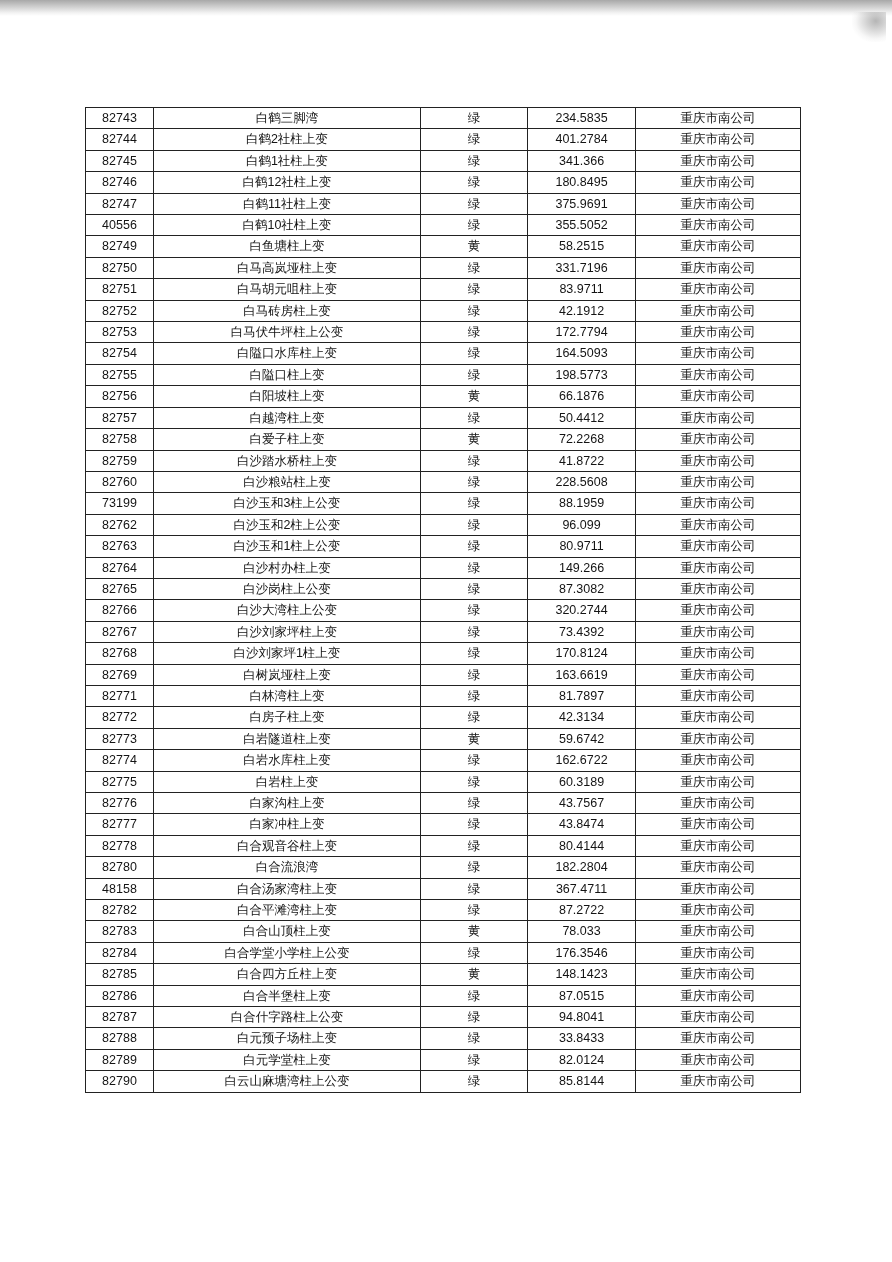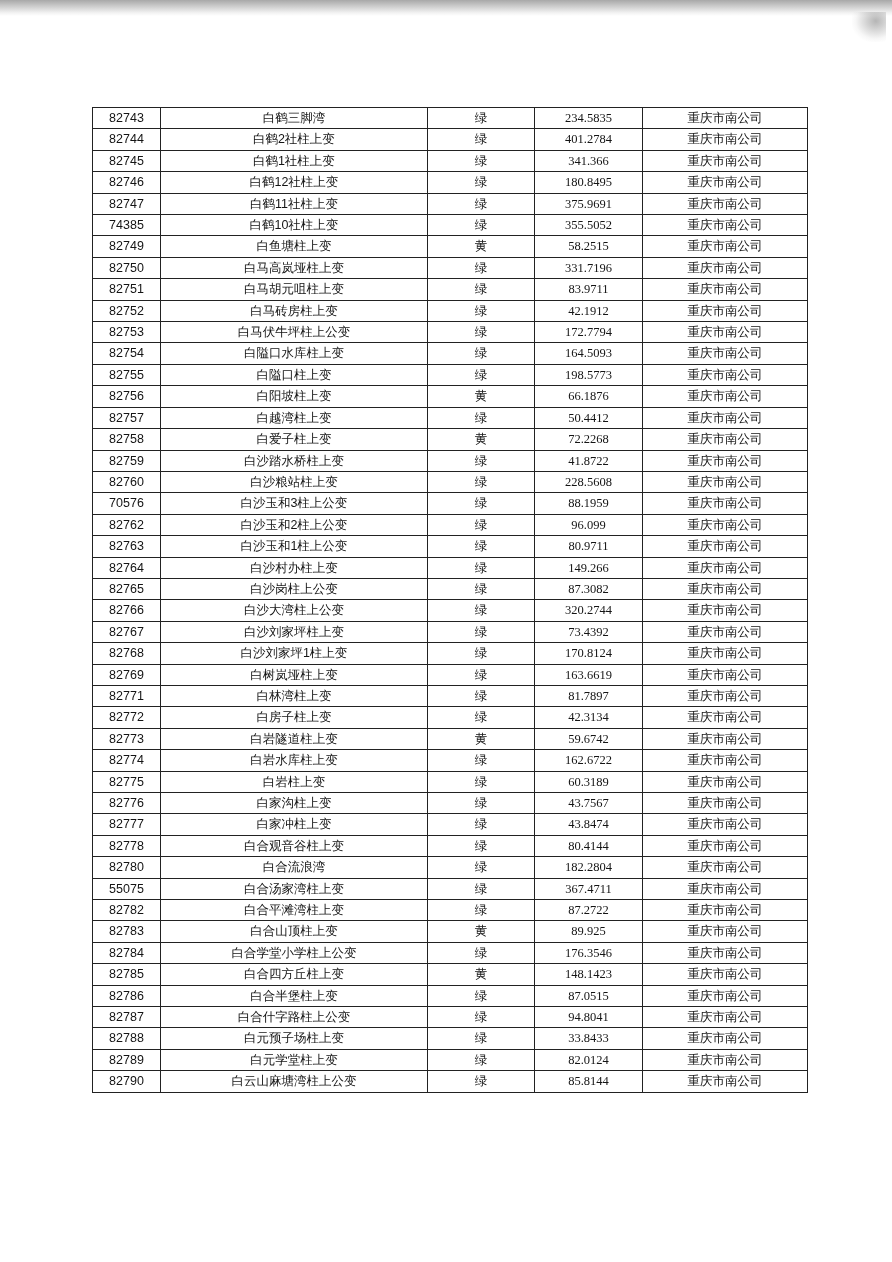--- a/index.html
+++ b/index.html
@@ -25,41 +25,41 @@
     top: 12px; right: 6px;
     width: 34px; height: 30px;
     background: radial-gradient(ellipse at 70% 30%, rgba(120,120,120,0.55), rgba(200,200,200,0.15) 60%, rgba(255,255,255,0) 75%);
   }
   .doc-page {
     position: absolute;
     inset: 0;
   }
   table.data-table {
     position: absolute;
-    left: 92px;
+    left: 85px;
     top: 107px;
     width: 716px;
     border-collapse: collapse;
     table-layout: fixed;
   }
   table.data-table td {
     border: 1px solid #222222;
     height: 20.4px;
     padding: 0 2px;
     font-size: 12.5px;
     line-height: 20.4px;
     color: #141414;
     text-align: center;
     white-space: nowrap;
     overflow: hidden;
   }
   .col-id      { width: 66px;  }
   .col-name    { width: 259px; }
   .col-status  { width: 104px; }
-  .col-value   { width: 105px; font-family: Liberation Serif, serif; }
+  .col-value   { width: 105px; }
   .col-company { width: 160px; }
 </style>
 </head>
 <body>
 
 <div class="doc-page">
   <div class="scan-top-edge"></div>
   <div class="scan-corner-smudge"></div>
 
   <table class="data-table">
@@ -100,21 +100,21 @@
           <td class="col-company">重庆市南公司</td>
         </tr>
         <tr>
           <td class="col-id">82747</td>
           <td class="col-name">白鹤11社柱上变</td>
           <td class="col-status">绿</td>
           <td class="col-value">375.9691</td>
           <td class="col-company">重庆市南公司</td>
         </tr>
         <tr>
-          <td class="col-id">74385</td>
+          <td class="col-id">40556</td>
           <td class="col-name">白鹤10社柱上变</td>
           <td class="col-status">绿</td>
           <td class="col-value">355.5052</td>
           <td class="col-company">重庆市南公司</td>
         </tr>
         <tr>
           <td class="col-id">82749</td>
           <td class="col-name">白鱼塘柱上变</td>
           <td class="col-status">黄</td>
           <td class="col-value">58.2515</td>
@@ -191,21 +191,21 @@
           <td class="col-company">重庆市南公司</td>
         </tr>
         <tr>
           <td class="col-id">82760</td>
           <td class="col-name">白沙粮站柱上变</td>
           <td class="col-status">绿</td>
           <td class="col-value">228.5608</td>
           <td class="col-company">重庆市南公司</td>
         </tr>
         <tr>
-          <td class="col-id">70576</td>
+          <td class="col-id">73199</td>
           <td class="col-name">白沙玉和3柱上公变</td>
           <td class="col-status">绿</td>
           <td class="col-value">88.1959</td>
           <td class="col-company">重庆市南公司</td>
         </tr>
         <tr>
           <td class="col-id">82762</td>
           <td class="col-name">白沙玉和2柱上公变</td>
           <td class="col-status">绿</td>
           <td class="col-value">96.099</td>
@@ -317,38 +317,38 @@
           <td class="col-company">重庆市南公司</td>
         </tr>
         <tr>
           <td class="col-id">82780</td>
           <td class="col-name">白合流浪湾</td>
           <td class="col-status">绿</td>
           <td class="col-value">182.2804</td>
           <td class="col-company">重庆市南公司</td>
         </tr>
         <tr>
-          <td class="col-id">55075</td>
+          <td class="col-id">48158</td>
           <td class="col-name">白合汤家湾柱上变</td>
           <td class="col-status">绿</td>
           <td class="col-value">367.4711</td>
           <td class="col-company">重庆市南公司</td>
         </tr>
         <tr>
           <td class="col-id">82782</td>
           <td class="col-name">白合平滩湾柱上变</td>
           <td class="col-status">绿</td>
           <td class="col-value">87.2722</td>
           <td class="col-company">重庆市南公司</td>
         </tr>
         <tr>
           <td class="col-id">82783</td>
           <td class="col-name">白合山顶柱上变</td>
           <td class="col-status">黄</td>
-          <td class="col-value">89.925</td>
+          <td class="col-value">78.033</td>
           <td class="col-company">重庆市南公司</td>
         </tr>
         <tr>
           <td class="col-id">82784</td>
           <td class="col-name">白合学堂小学柱上公变</td>
           <td class="col-status">绿</td>
           <td class="col-value">176.3546</td>
           <td class="col-company">重庆市南公司</td>
         </tr>
         <tr>

